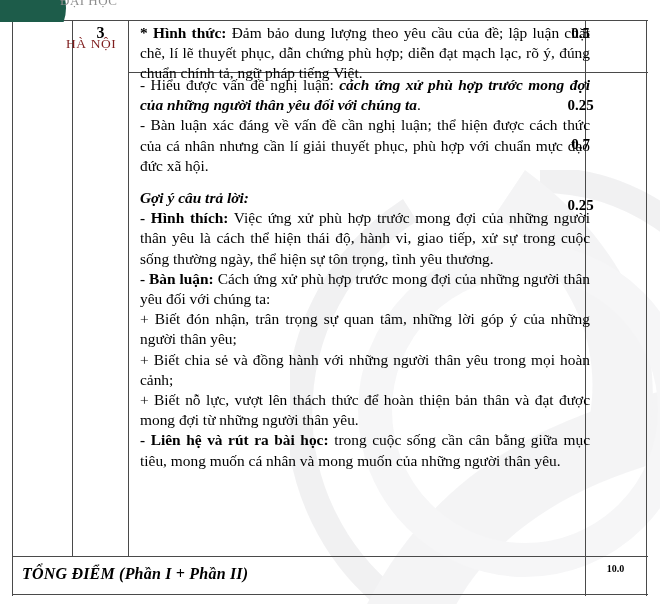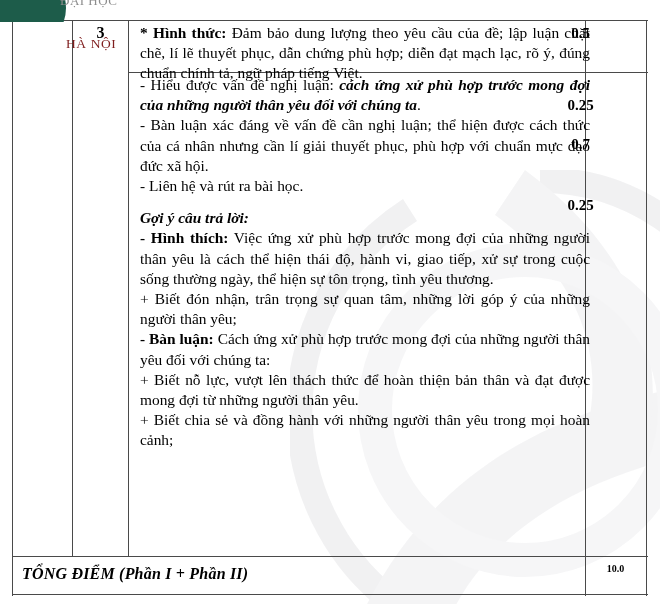--- a/index.html
+++ b/index.html
@@ -199,34 +199,34 @@
   <p><b>* Hình thức:</b><span> Đảm bảo dung lượng theo yêu cầu của đề; lập luận chặt chẽ, lí lẽ thuyết phục, dẫn chứng phù hợp; diễn đạt mạch lạc, rõ ý, đúng chuẩn chính tả, ngữ pháp tiếng Việt.</span></p>
 </div>
 <div class="cell score-cell" id="score-form">0.5</div>
 
 <div class="cell content-cell" id="criteria-content-cell">
 
   <p><span>- Hiểu được vấn đề nghị luận: </span><span class="bi">cách ứng xử phù hợp trước mong đợi của những người thân yêu đối với chúng ta</span><span>.</span></p>
 
   <p>- Bàn luận xác đáng về vấn đề cần nghị luận; thể hiện được cách thức của cá nhân nhưng cần lí giải thuyết phục, phù hợp với chuẩn mực đạo đức xã hội.</p>
 
-  <p>- Liên hệ và rút ra bài học.</p>
 
   <span class="spacer"></span>
 
   <p class="bi">Gợi ý câu trả lời:</p>
 
   <p><b>- Hình thích:</b><span> Việc ứng xử phù hợp trước mong đợi của những người thân yêu là cách thể hiện thái độ, hành vi, giao tiếp, xử sự trong cuộc sống thường ngày, thể hiện sự tôn trọng, tình yêu thương.</span></p>
 
+  <p><b>- Bàn luận:</b><span> Cách ứng xử phù hợp trước mong đợi của những người thân yêu đối với chúng ta:</span></p>
+
   <p>+ Biết đón nhận, trân trọng sự quan tâm, những lời góp ý của những người thân yêu;</p>
-
-  <p><b>- Bàn luận:</b><span> Cách ứng xử phù hợp trước mong đợi của những người thân yêu đối với chúng ta:</span></p>
+  <p>+ Biết chia sẻ và đồng hành với những người thân yêu trong mọi hoàn cảnh;</p>
   <p>+ Biết nỗ lực, vượt lên thách thức để hoàn thiện bản thân và đạt được mong đợi từ những người thân yêu.</p>
-  <p>+ Biết chia sẻ và đồng hành với những người thân yêu trong mọi hoàn cảnh;</p>
-
+
+  <p><b>- Liên hệ và rút ra bài học:</b><span> trong cuộc sống cần cân bằng giữa mục tiêu, mong muốn cá nhân và mong muốn của những người thân yêu.</span></p>
 </div>
 
 <div class="cell score-cell" id="score-a">0.25</div>
 <div class="cell score-cell" id="score-b">0.7</div>
 <div class="cell score-cell" id="score-c">0.25</div>
 
 <div class="cell" id="total-label-cell">TỔNG ĐIỂM (Phần I + Phần II)</div>
 <div class="cell" id="total-score-cell">10.0</div>
 
 </body></html>

